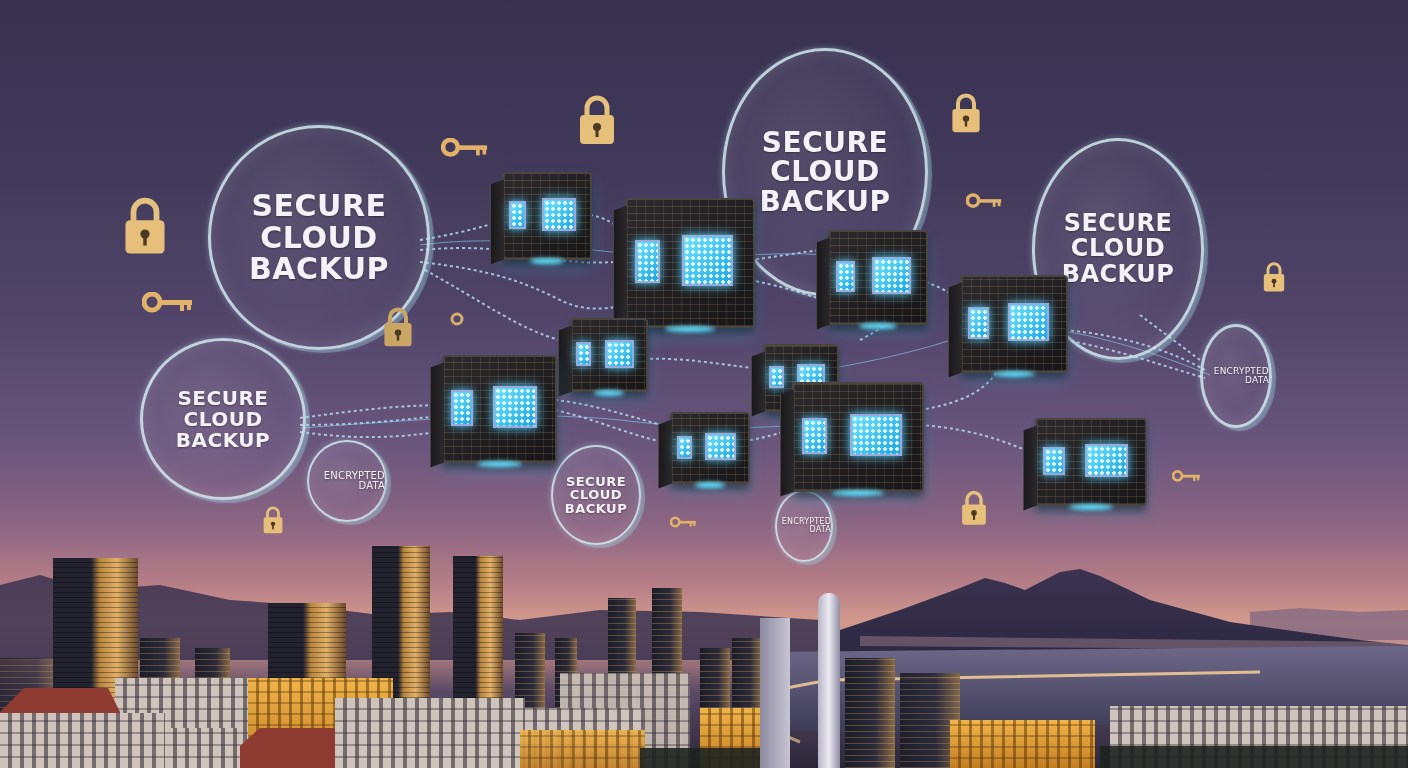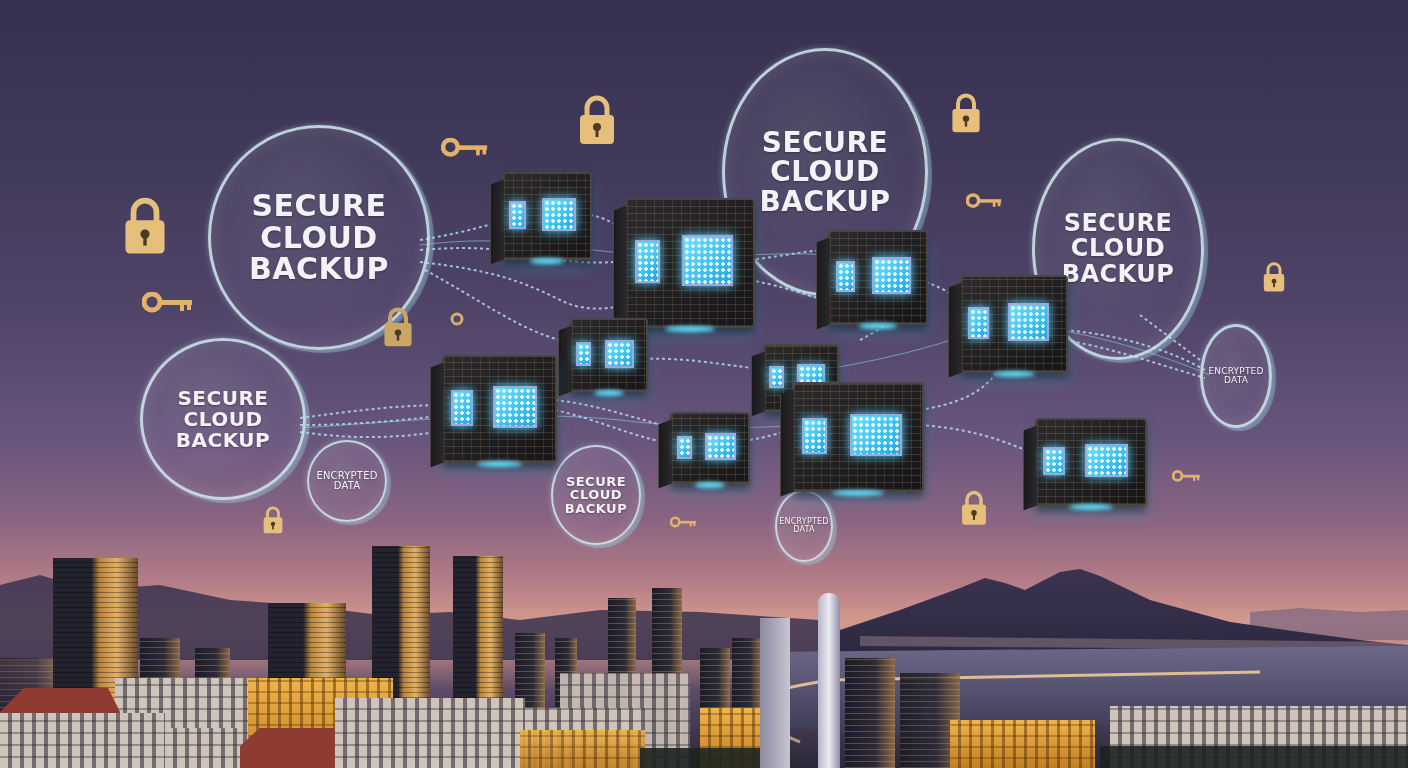--- a/index.html
+++ b/index.html
@@ -15,21 +15,21 @@
   .disc {
     position: absolute; border-radius: 50%;
     border: 3px solid rgba(210,235,240,0.85);
     background: radial-gradient(ellipse at 40% 35%, rgba(255,255,255,0.10), rgba(180,170,210,0.06) 60%, rgba(255,255,255,0.02));
     box-shadow: 0 0 6px rgba(200,240,255,0.35), inset 0 0 18px rgba(255,255,255,0.12), 4px 3px 0 rgba(150,210,220,0.35);
     display: flex; flex-direction: column; align-items: center; justify-content: center;
     color: #f4f2f6; font-weight: bold; text-align: center; letter-spacing: 0.5px;
     text-shadow: 0 1px 2px rgba(0,0,0,0.35);
   }
   .disc span { display: block; line-height: 1.05; }
-  .disc.enc { font-weight: normal; letter-spacing: 0.2px; }
+  .disc.enc { font-weight: normal; letter-spacing: 0.2px; align-items: flex-end; }
   .cube {
     position: absolute;
     background:
       repeating-linear-gradient(0deg, rgba(210,180,120,0.18) 0 1px, transparent 1px 7px),
       repeating-linear-gradient(90deg, rgba(210,180,120,0.14) 0 1px, transparent 1px 9px),
       linear-gradient(135deg, #2c2a2c, #161518);
     border: 2px solid #4a4540;
     border-radius: 4px;
     box-shadow: 0 6px 10px rgba(0,0,0,0.5), 0 8px 14px rgba(90,210,255,0.35);
   }

